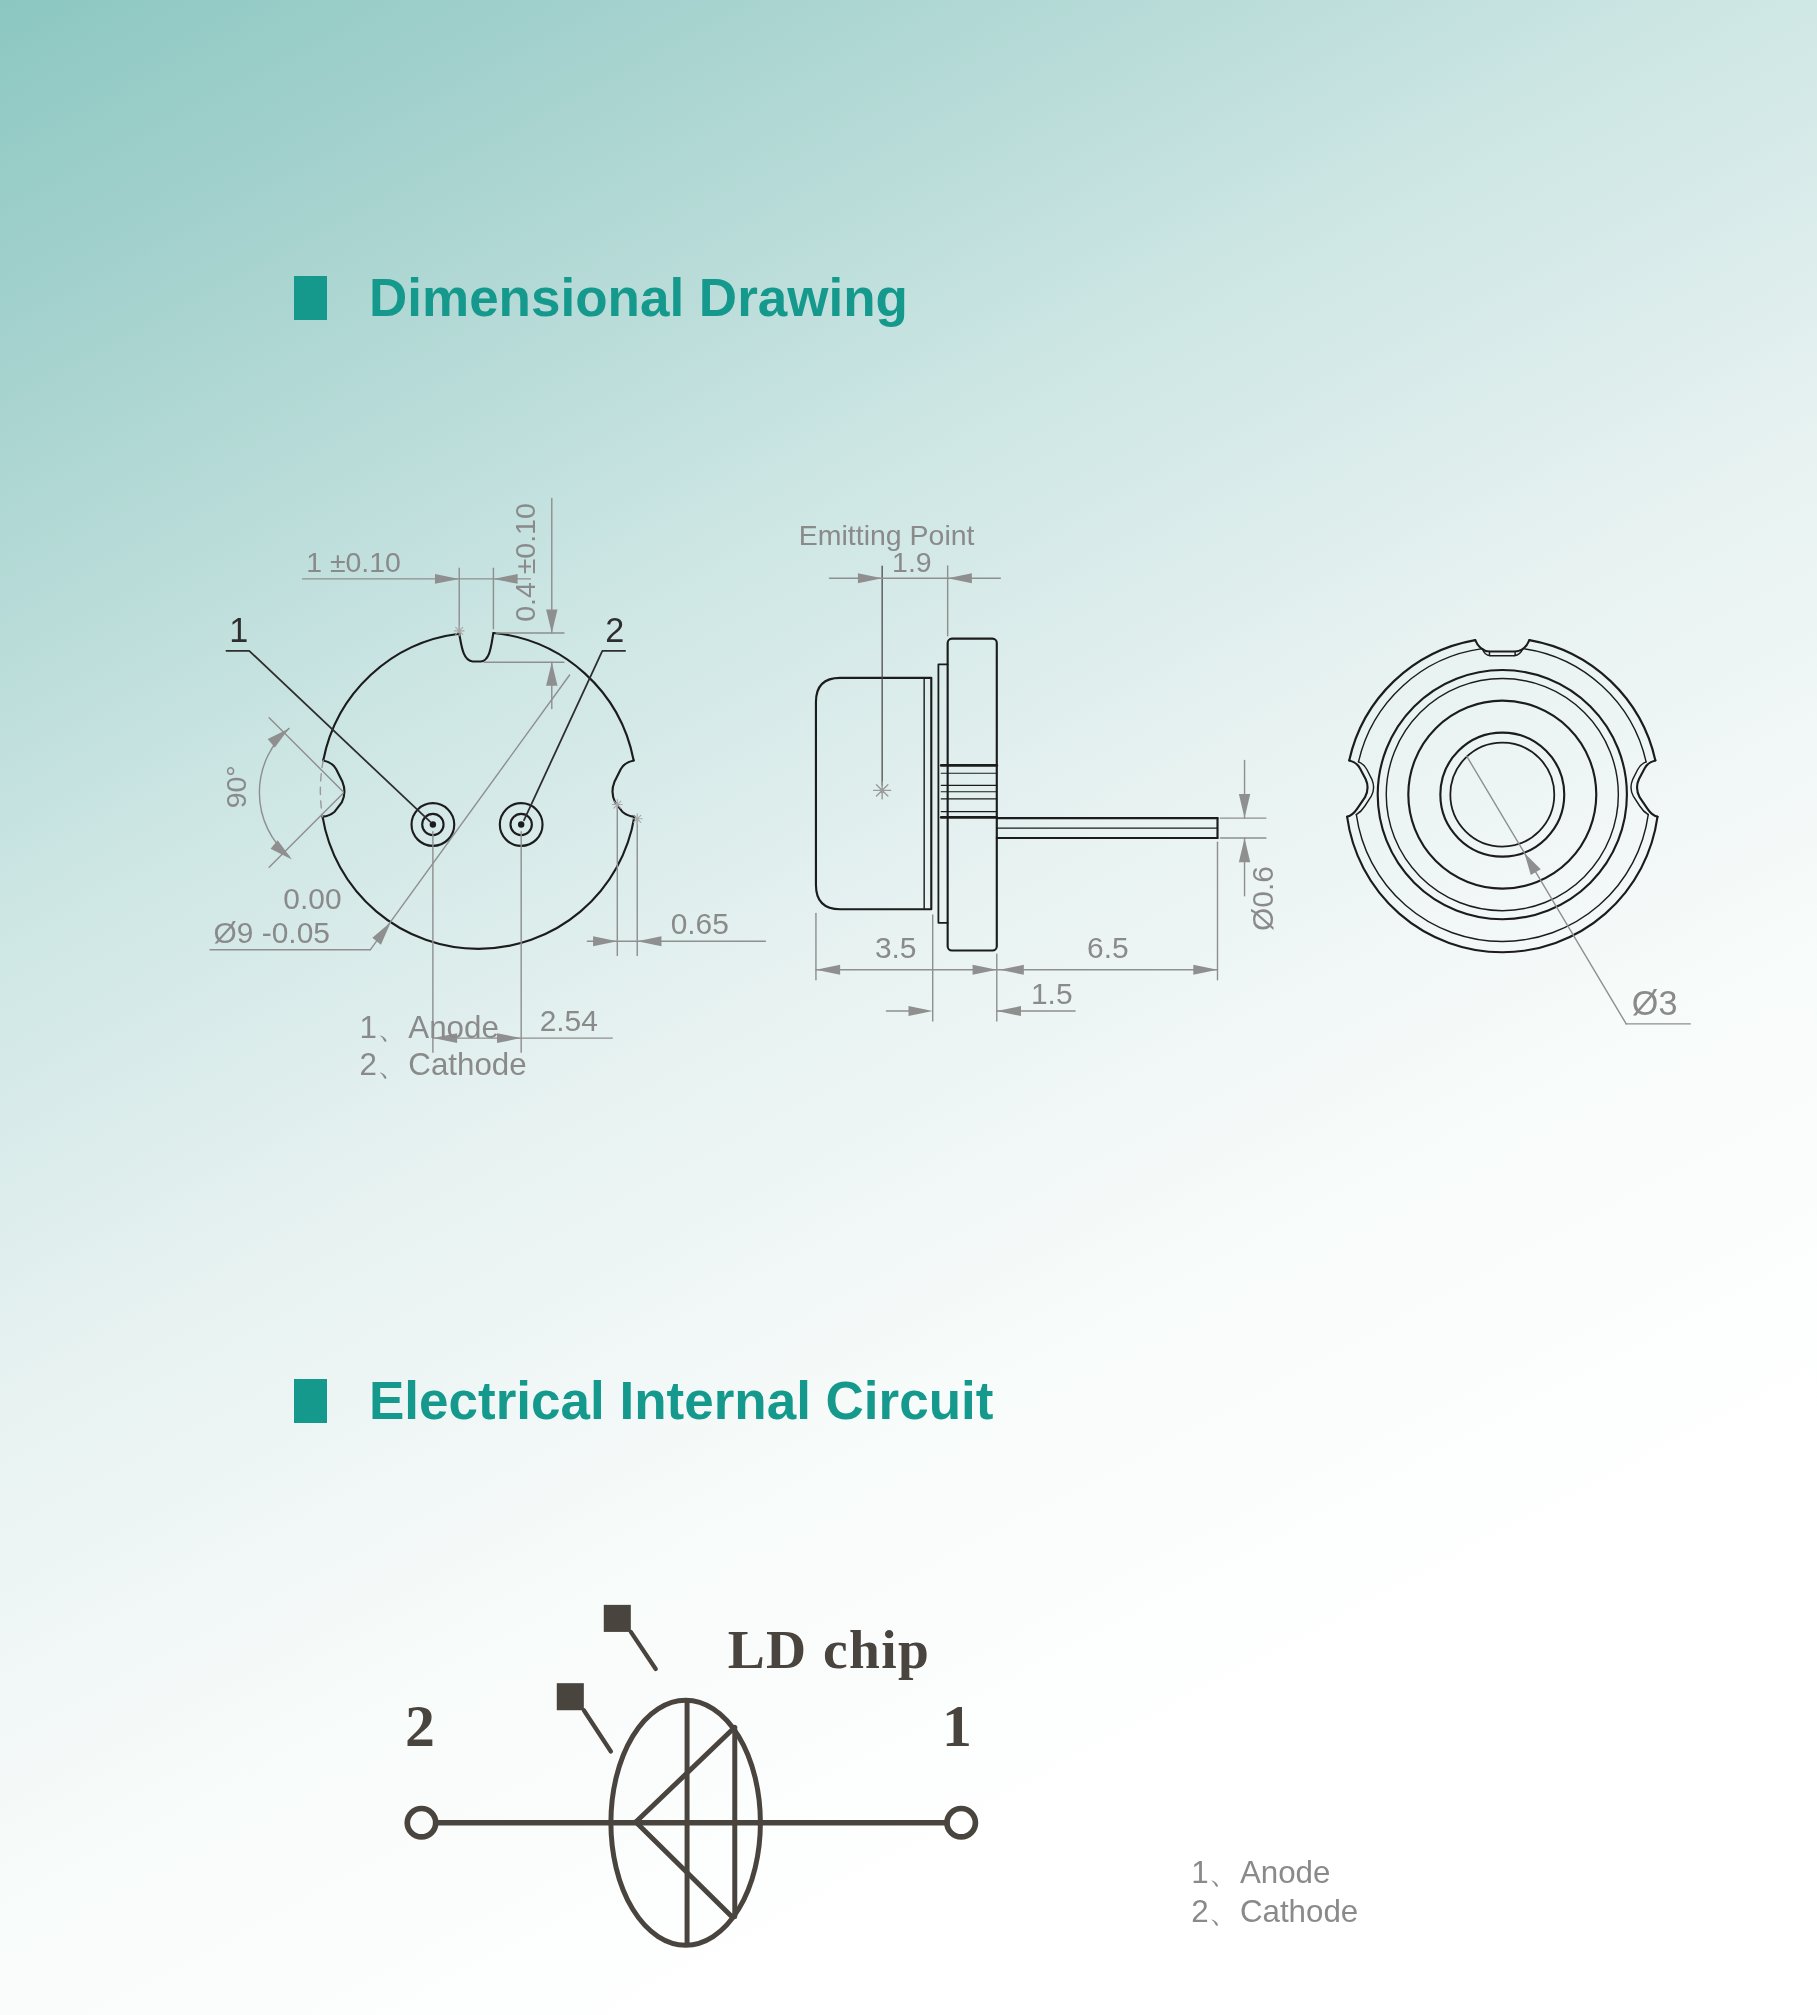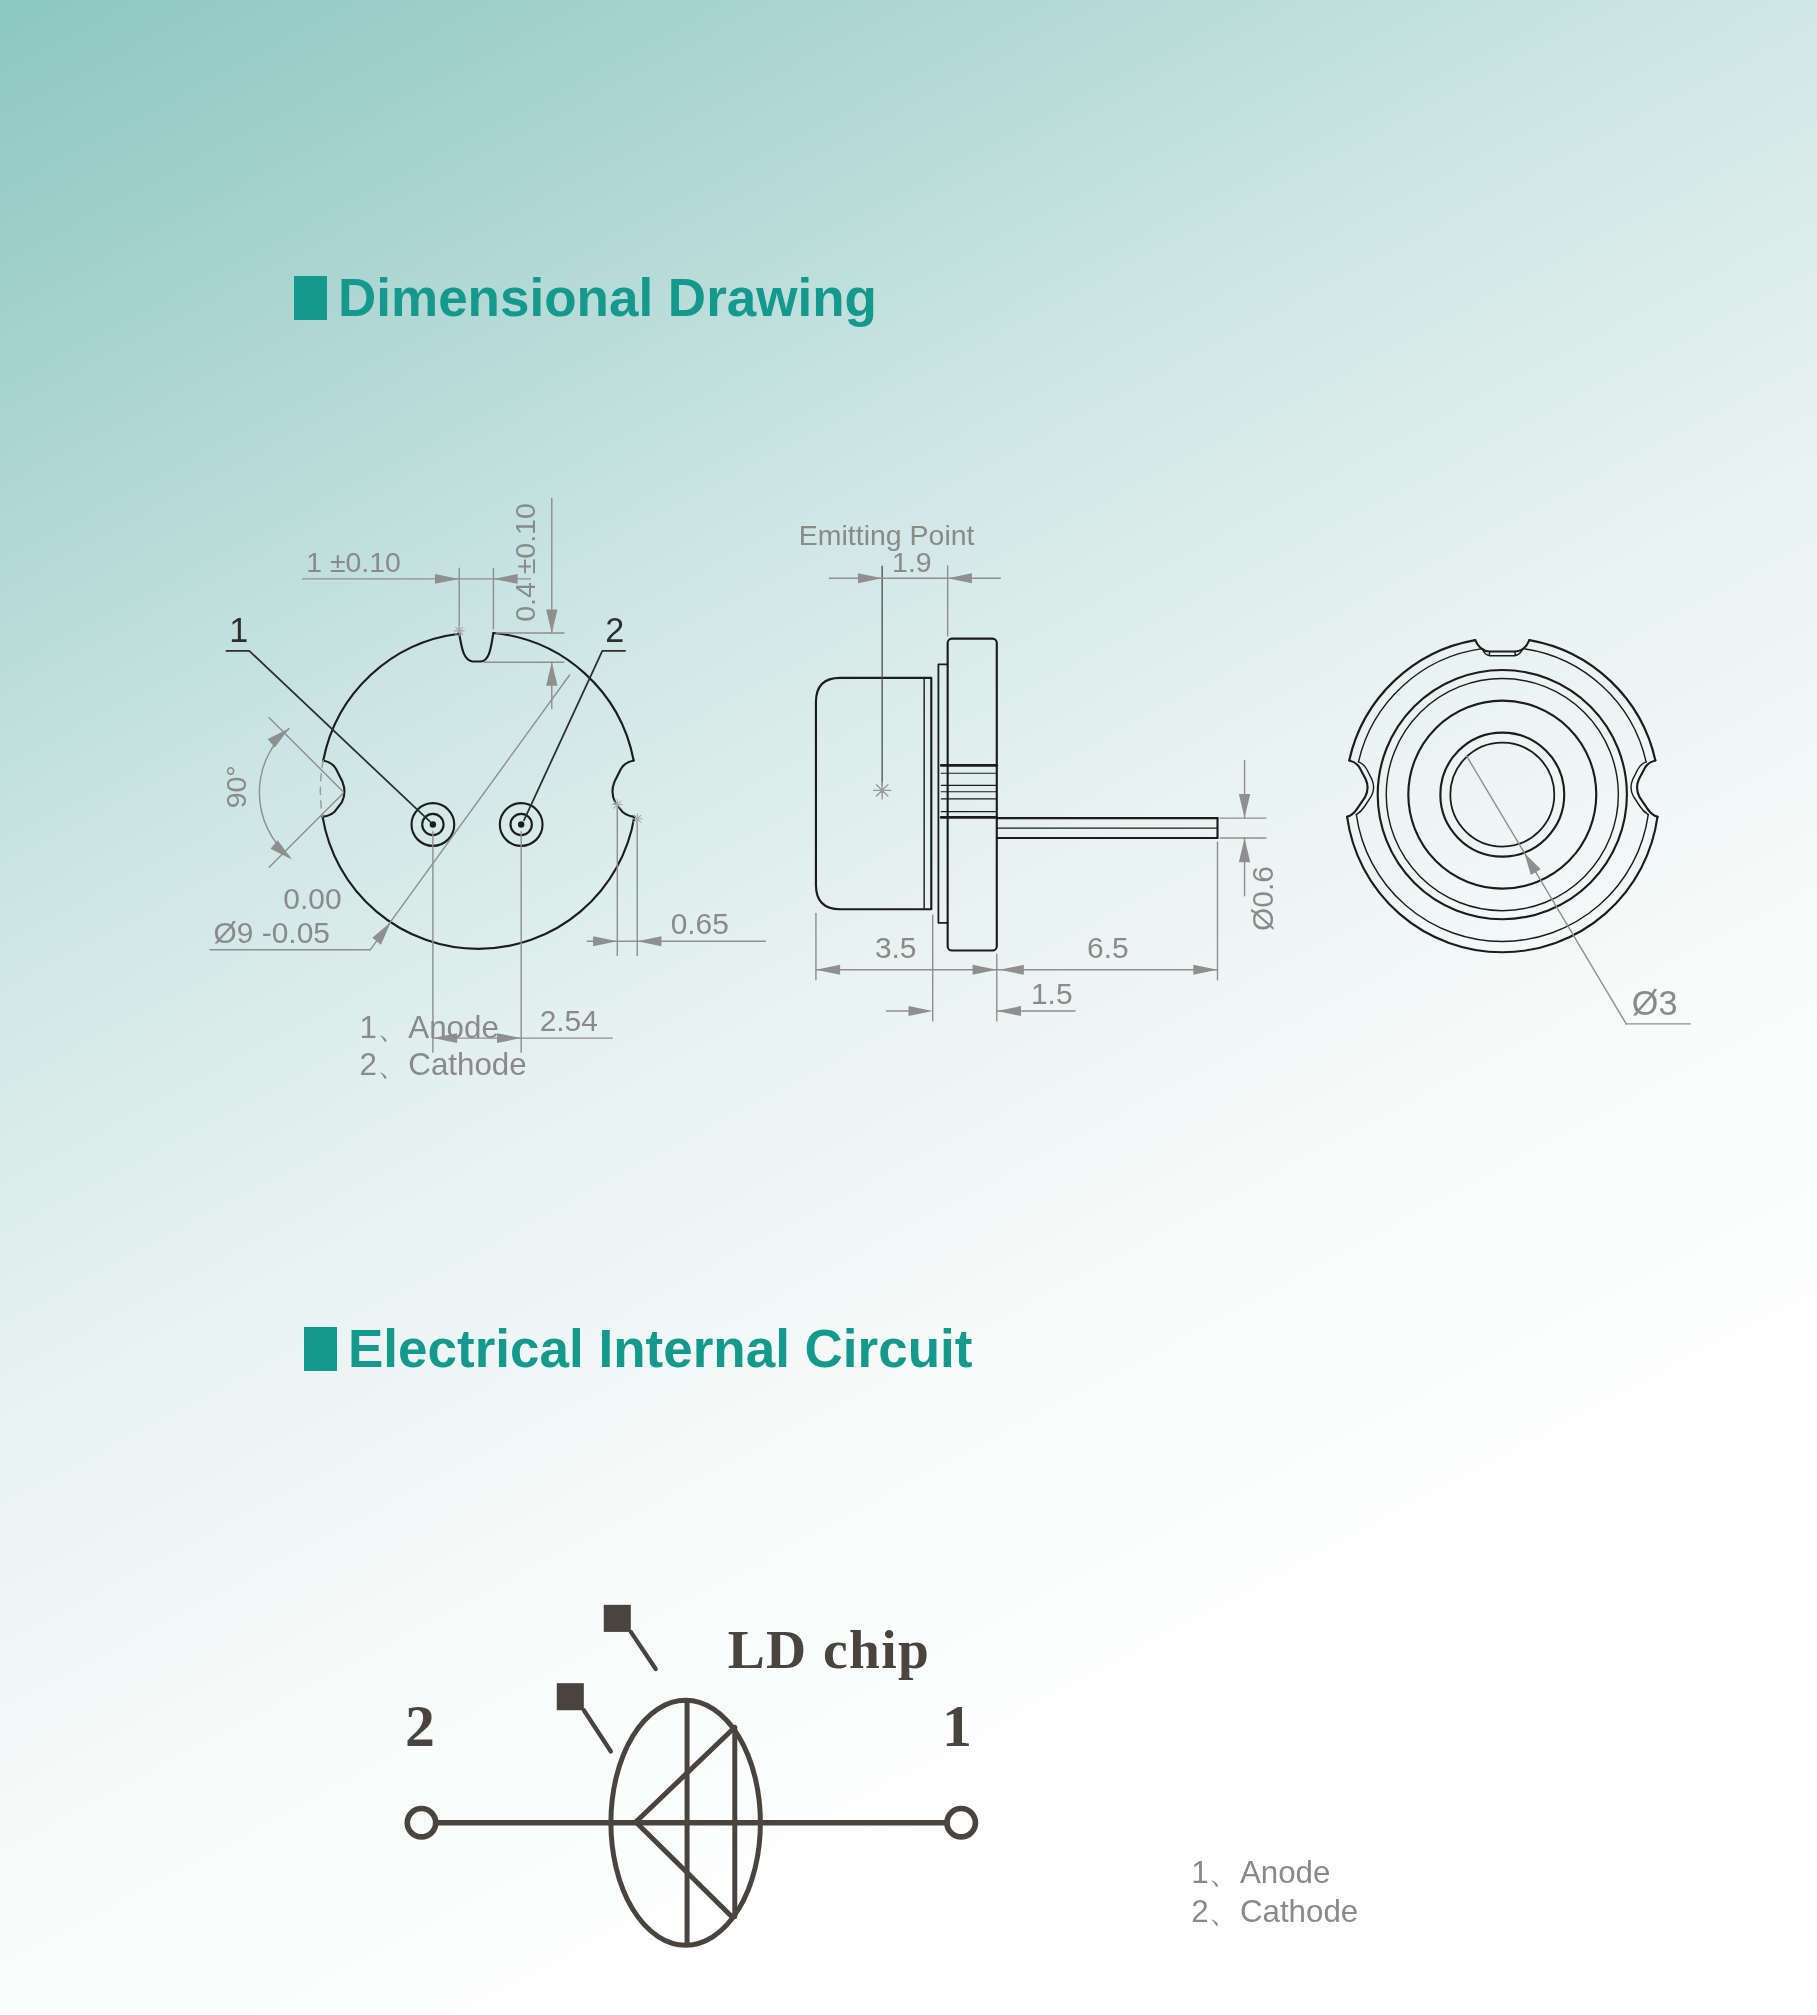--- a/index.html
+++ b/index.html
@@ -1,40 +1,40 @@
 <!DOCTYPE html>
 <html style="font-size:11.4px"><head>
 <meta charset="utf-8">
 <style>
   html,body{margin:0;padding:0;}
   body{
     width:1817px;height:2015px;position:relative;overflow:hidden;
     background:linear-gradient(152deg,#8cc7c2 0%,#a9d4d0 14%,#cde6e4 31%,#e7f2f1 47%,#f7fbfa 63%,#ffffff 80%);
     font-family:"Liberation Sans",sans-serif;
   }
-  .heading{position:absolute;display:flex;align-items:center;gap:11px;}
+  .heading{position:absolute;display:flex;align-items:center;gap:42px;}
   .heading .bullet{width:33px;height:44px;background:#14998c;flex:none;}
   .heading .htext{font-size:53px;font-weight:bold;color:#14998c;letter-spacing:0px;white-space:nowrap;}
   svg{position:absolute;left:0;top:0;}
   svg text{font-family:"Liberation Sans",sans-serif;}
   .dimtxt{fill:#8a8a8a;font-size:42px;}
   .dimtxt-sm{fill:#8a8a8a;font-size:40px;}
   .pinlbl{fill:#2e2e2e;font-size:48px;}
   .serif{font-family:"Liberation Serif",serif;font-weight:bold;fill:#4a443f;}
   .note{fill:#8a8a8a;font-size:44px;}
 </style>
 </head>
 <body>
 
 <div class="heading" style="left:294px;top:267px;">
   <div class="bullet"></div>
   <div class="htext">Dimensional Drawing</div>
 </div>
 
-<div class="heading" style="left:294px;top:1318px;margin-left:10px;">
+<div class="heading" style="left:294px;top:1370px;">
   <div class="bullet"></div>
   <div class="htext">Electrical Internal Circuit</div>
 </div>
 
 <svg width="1817" height="2015" viewBox="0 0 2552 2830">
 
   <g stroke-linecap="round" stroke-linejoin="round">
 
     <g fill="none" stroke="#1c1c1c" stroke-width="3">
       <path d="M 693,889 A 222 222 0 0 1 890,1068"></path>

